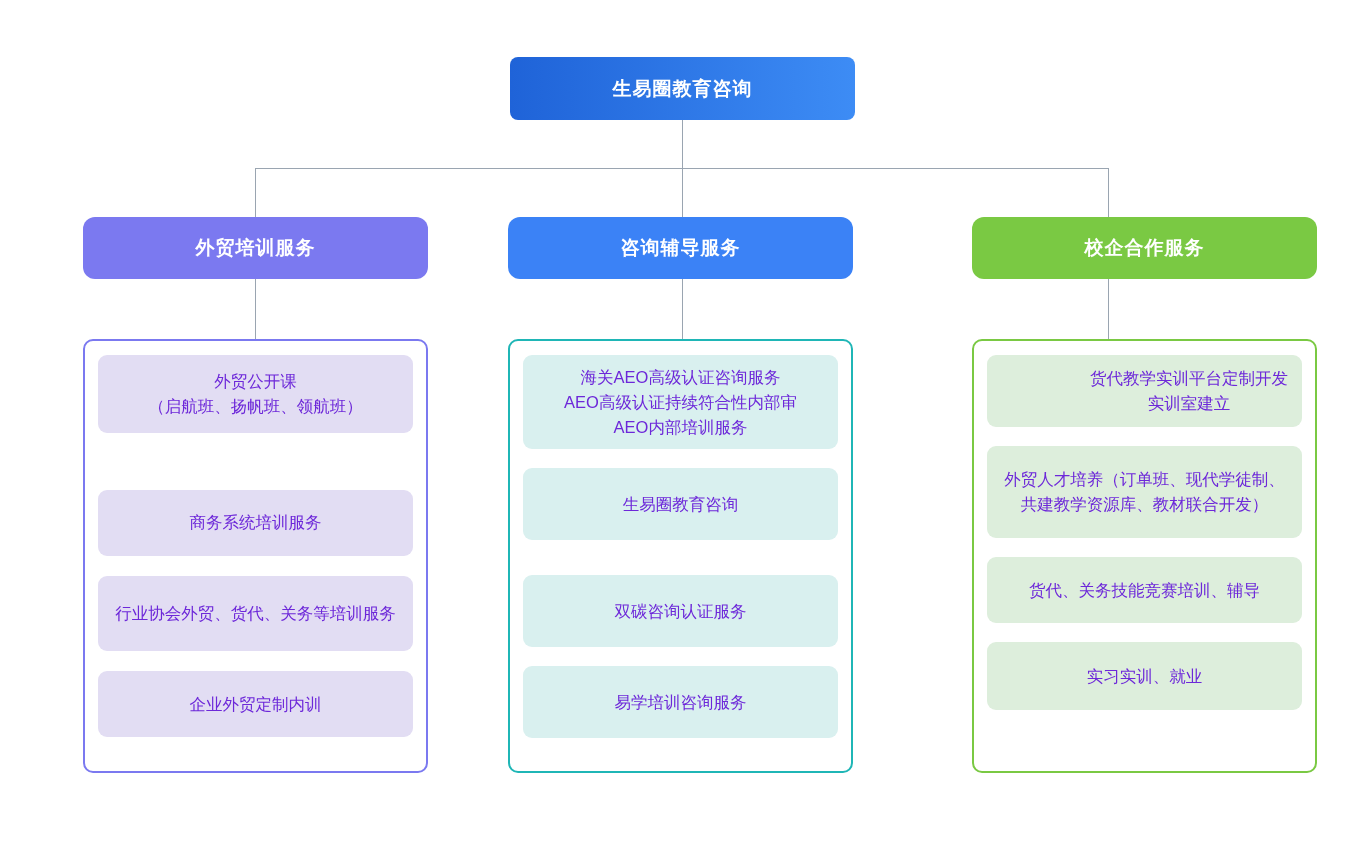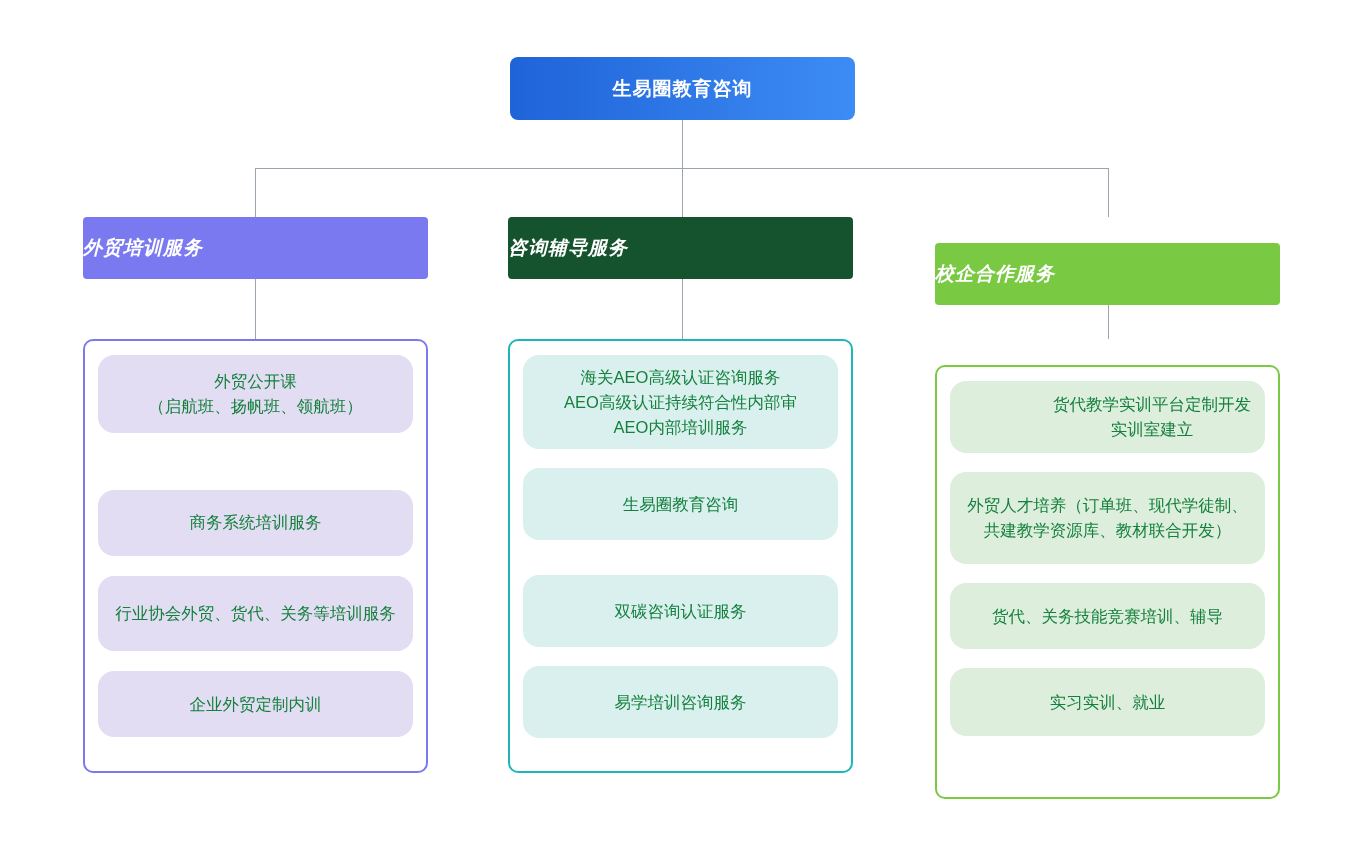--- a/index.html
+++ b/index.html
@@ -50,31 +50,30 @@
   }
 
   
   .column {
     position: absolute;
     top: 217px;
     width: 345px;
   }
   .col-1 { left: 83px; }
   .col-2 { left: 508px; }
-  .col-3 { left: 935px; margin-top: 26px; }
+  .col-3 { left: 972px; }
 
   .category-header {
     width: 345px;
     height: 62px;
-    border-radius: 4px;
+    border-radius: 12px;
     display: flex;
     align-items: center;
-    justify-content: flex-start;
-    box-sizing: border-box;
-    font-style: italic;
+    justify-content: center;
+    box-sizing: border-box;
   }
   .category-header .node-label {
     color: #ffffff;
     font-size: 19px;
     font-weight: bold;
     letter-spacing: 1px;
   }
 
   .group-box {
     position: absolute;
@@ -85,42 +84,42 @@
     border-style: solid;
     border-width: 2px;
     box-sizing: border-box;
     padding: 14px 13px;
     display: flex;
     flex-direction: column;
     justify-content: flex-start;
   }
 
   .item-card {
-    border-radius: 16px;
+    border-radius: 9px;
     display: flex;
     align-items: center;
     justify-content: center;
     text-align: center;
     box-sizing: border-box;
     padding: 10px 14px;
     margin-bottom: 16px;
-    color: #15803d;
+    color: #6d28d9;
     font-size: 16.5px;
     line-height: 1.5;
   }
   .item-card:last-child { margin-bottom: 0; }
   .item-card .card-text { white-space: pre-line; }
 
   
   .theme-purple .category-header { background: #7b79f0; }
   .theme-purple .group-box { border-color: #7b79f0; }
   .theme-purple .item-card { background: #e2ddf3; }
 
   
-  .theme-teal .category-header { background: #14532d; }
+  .theme-teal .category-header { background: #3b82f6; }
   .theme-teal .group-box { border-color: #1fb6b6; }
   .theme-teal .item-card { background: #d9f0ef; align-items: center; }
 
   
   .theme-green .category-header { background: #7ac943; }
   .theme-green .group-box { border-color: #7ac943; }
   .theme-green .item-card { background: #ddeedc; }
 
   
   .col-1 .card-0 { height: 78px; }

